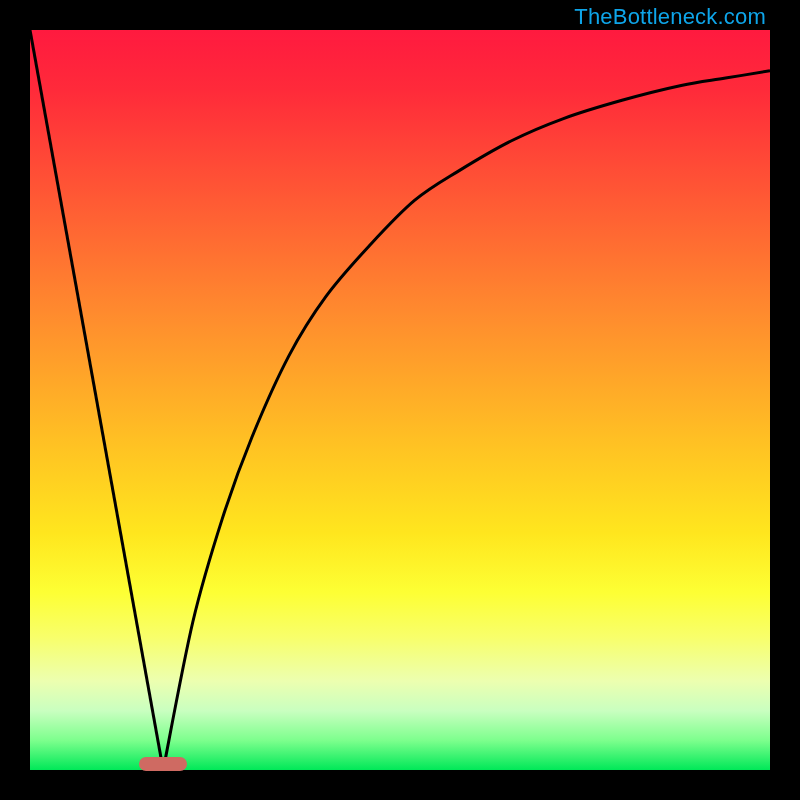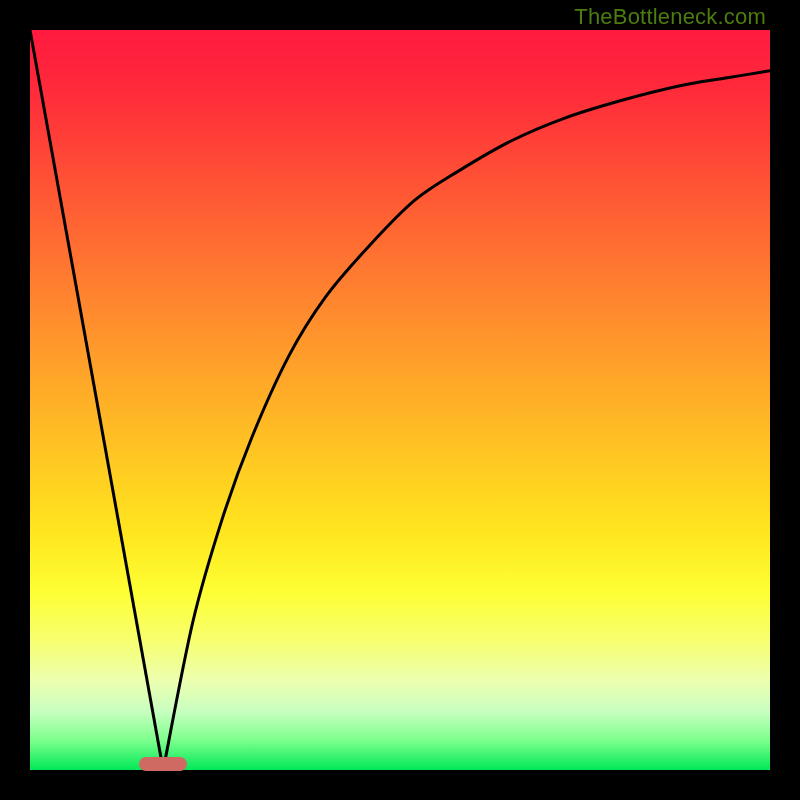--- a/index.html
+++ b/index.html
@@ -37,21 +37,21 @@
       #ecffb0 88%,
       #c9ffc0 92%,
       #7dff8d 96%,
       #00e858 100%
     );
   }
   .watermark {
     position: absolute;
     top: 4px;
     right: 34px;
-    color: #4d7c0f;
+    color: #0ea5e9;
     font-size: 22px;
     letter-spacing: 0.2px;
     font-weight: 400;
   }
   svg.curves {
     position: absolute;
     inset: 0;
     width: 100%;
     height: 100%;
   }

